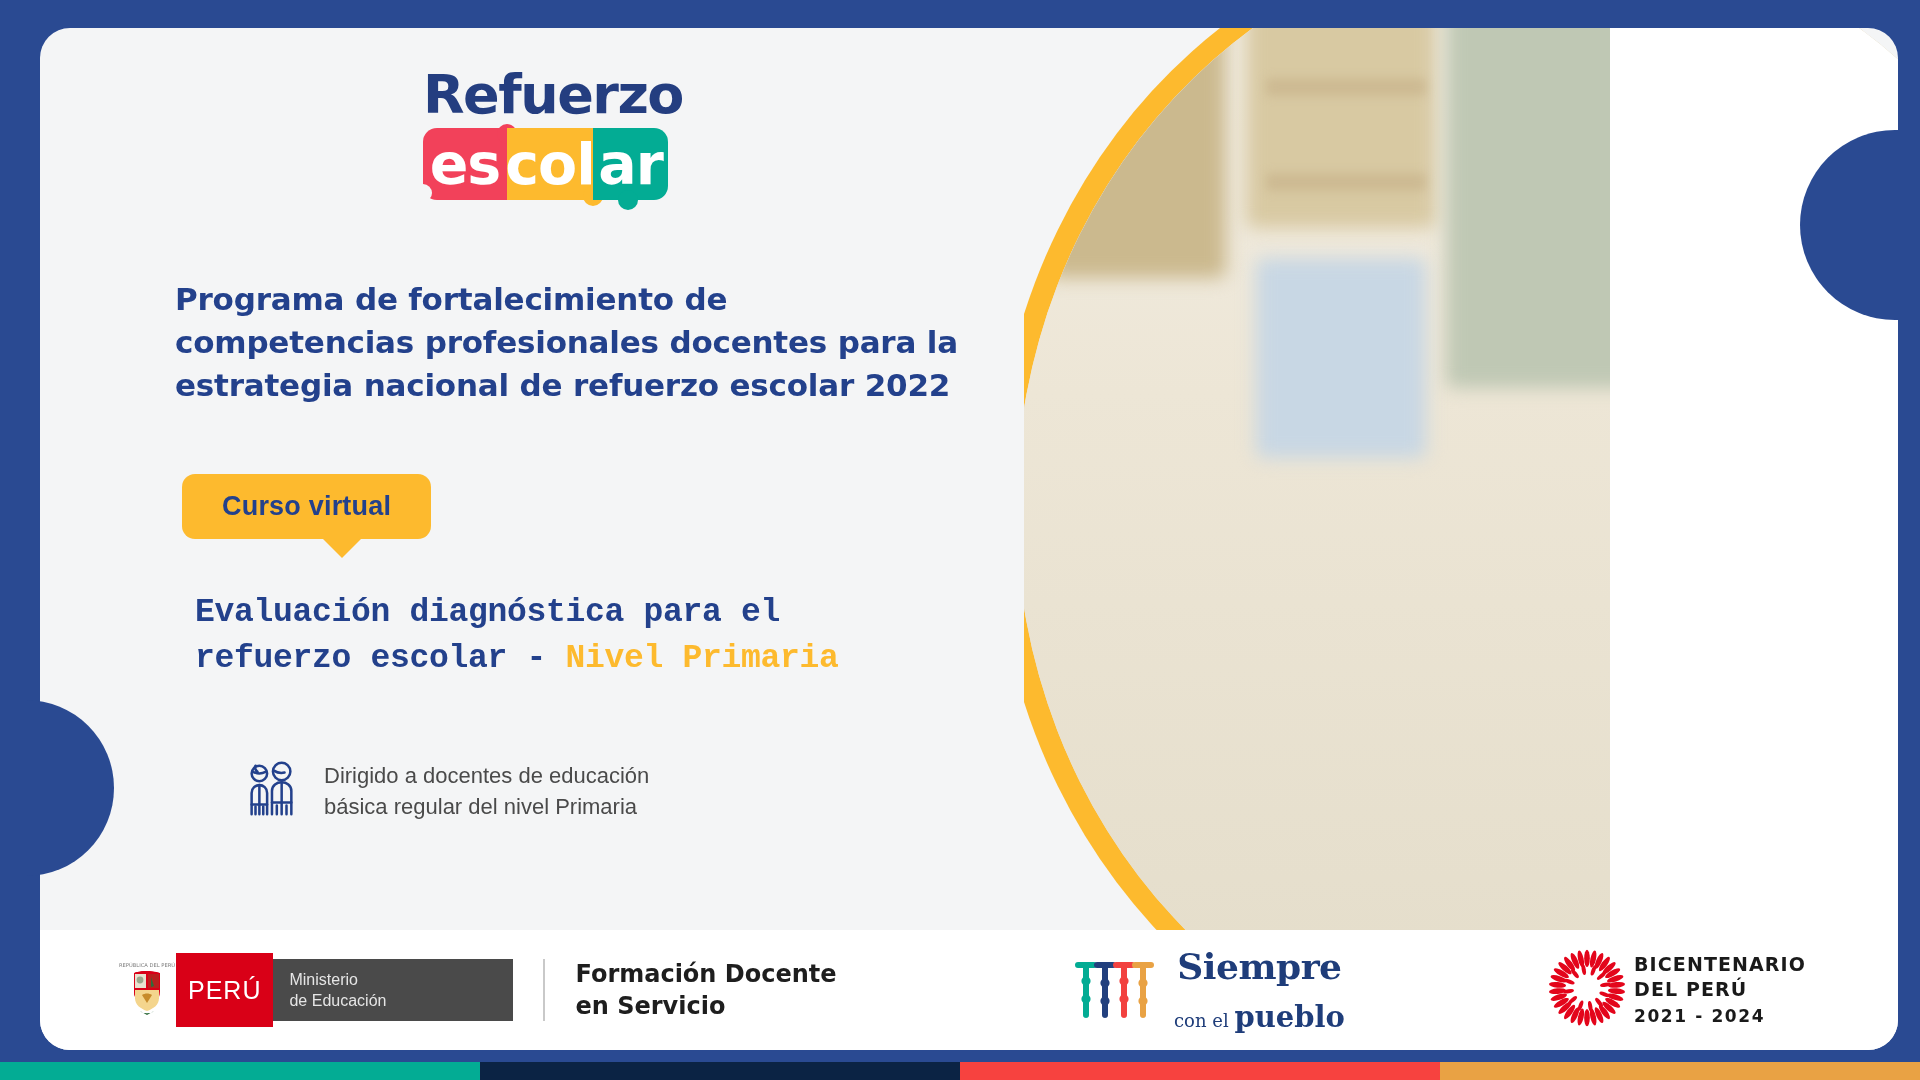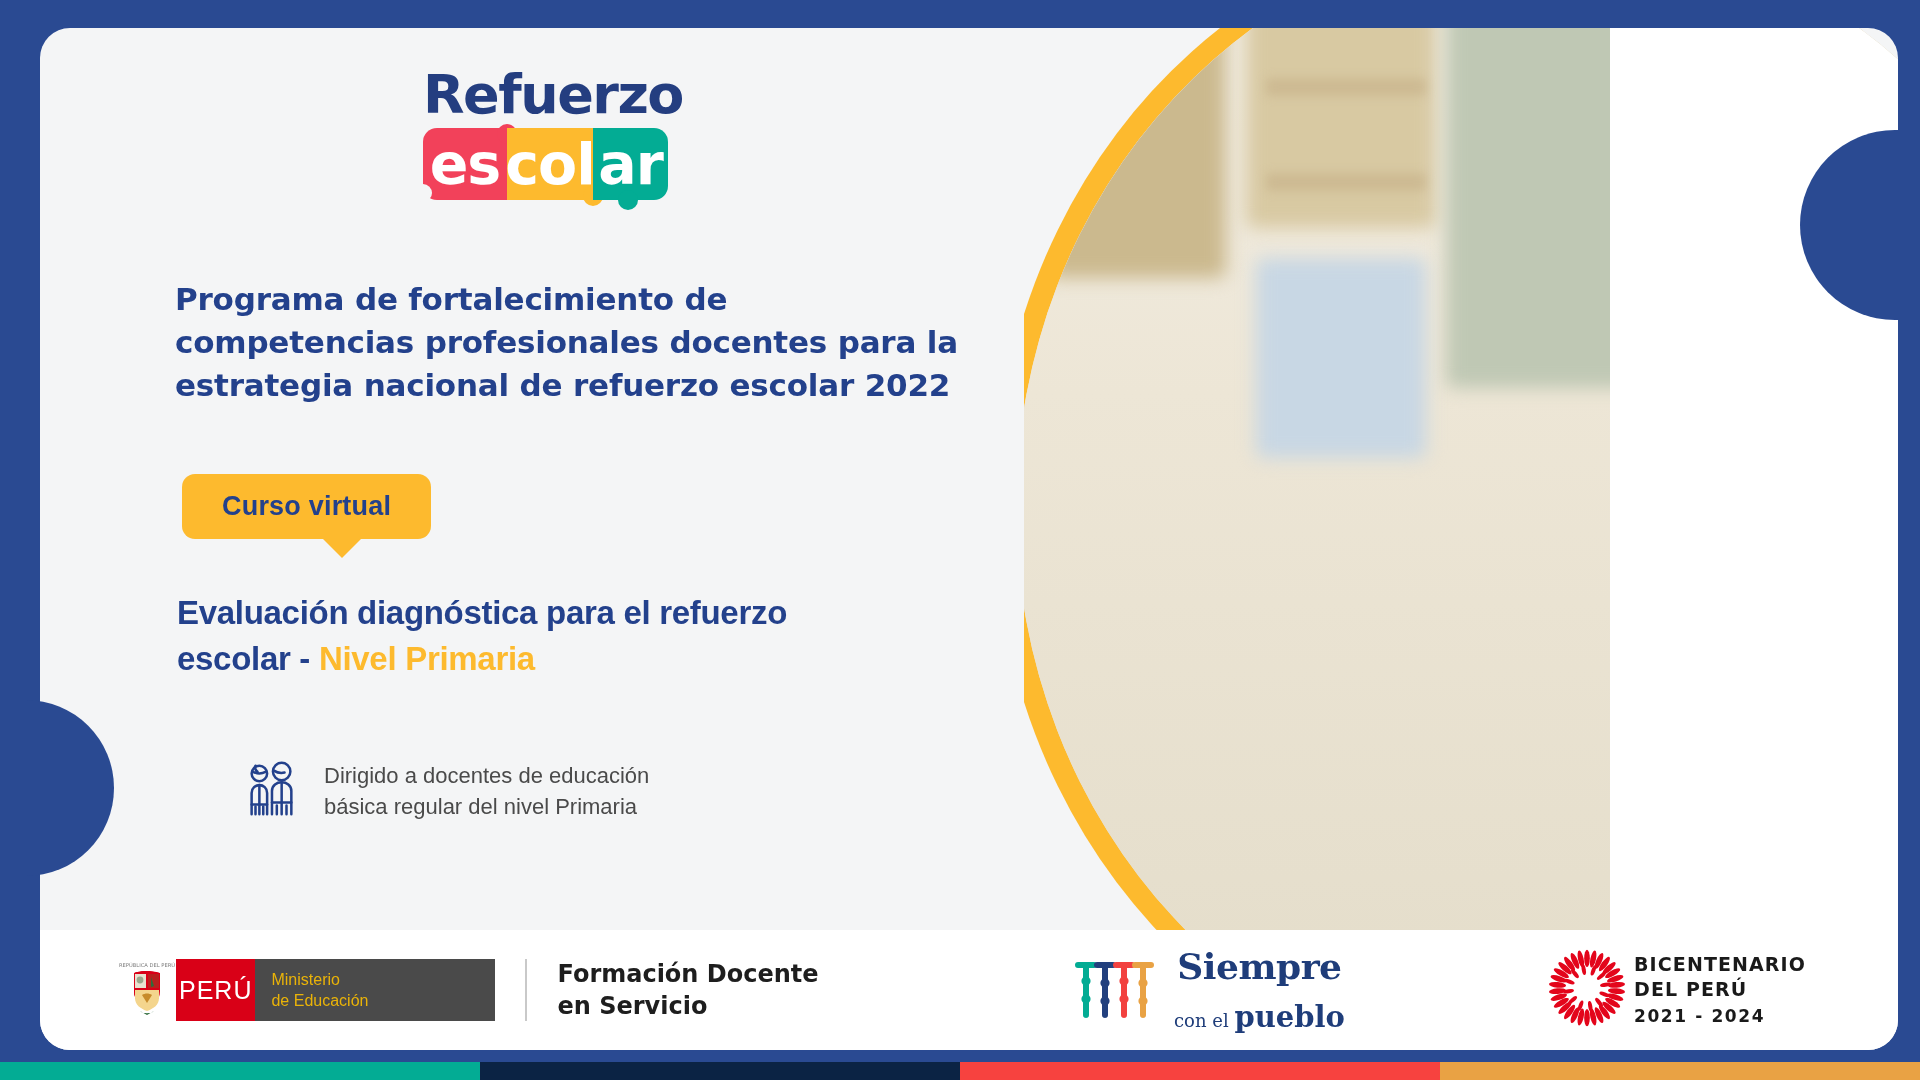--- a/index.html
+++ b/index.html
@@ -115,23 +115,23 @@
   .badge-tail {
     position:absolute; left:138px; bottom:-19px;
     width:0;height:0;
     border-left:22px solid transparent;
     border-right:22px solid transparent;
     border-top:22px solid #FDBA2E;
   }
 
   
   .course-title {
-    position:absolute; left:137px; top:562px;
+    position:absolute; left:155px; top:562px;
     width:700px;
-    font-family:Liberation Sans, sans-serif;
+    font-family:Liberation Mono, monospace;
     font-weight:bold;
     font-size:33px;
     line-height:1.4;
     color:#23418C;
     letter-spacing:-0.3px;
   }
   .course-title .hl { color:#FDBA2E; }
 
   
   .audience {
@@ -222,26 +222,26 @@
   }
   .minedu-logo { display:flex; align-items:center; }
   .escudo {
     width:58px;height:62px;
     position:relative;
   }
   .peru-block{
     background:#D90017; color:#fff;
     font-family:"Liberation Sans", sans-serif;
     font-size:25px; font-weight:400;
-    padding:0 3px;
-    height:62px; display:flex; align-items:center;
+    padding:0 12px;
+    height:74px; display:flex; align-items:center;
     letter-spacing:1px;
   }
   .minedu-block{
-    background:#4A4A4A; color:#eab308;
+    background:#4A4A4A; color:#e5e5e5;
     height:62px; display:flex; flex-direction:column; justify-content:center;
     padding:0 22px 0 16px;
     font-size:16px; line-height:1.32; font-weight:400;
     min-width:240px;
   }
   .divider-v{ width:2px;height:62px;background:#C9C9C9; }
   .fds {
     font-family:"DejaVu Sans", sans-serif;
     font-weight:bold; font-size:24px; line-height:1.34; color:#1E1E1E;
   }

